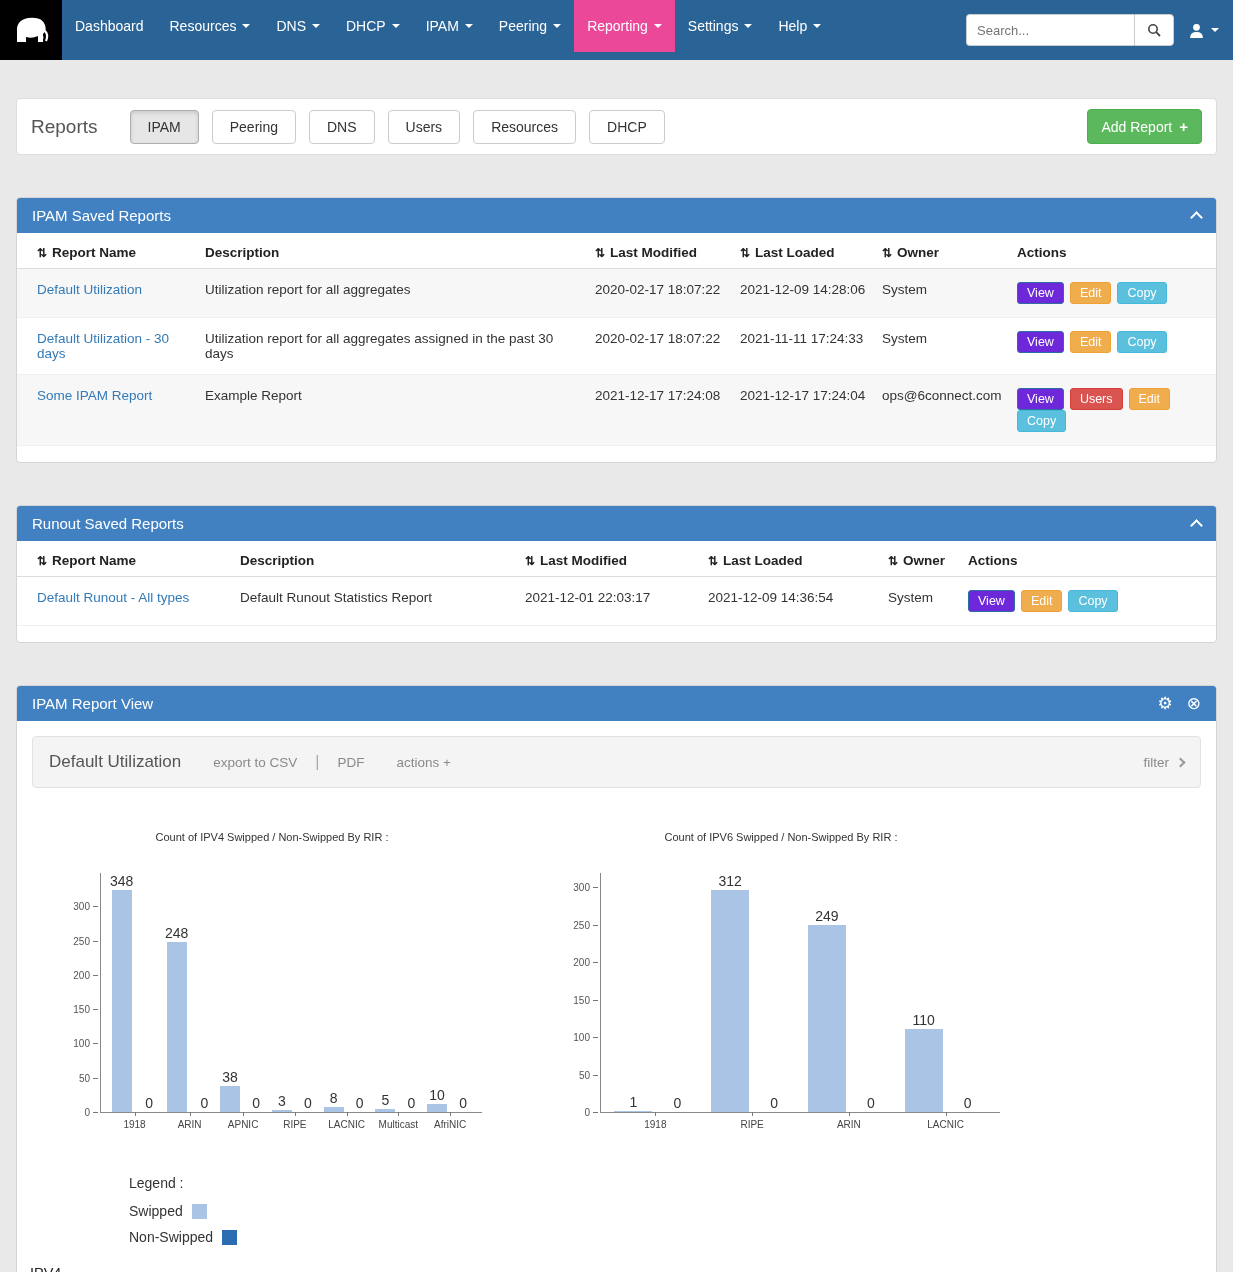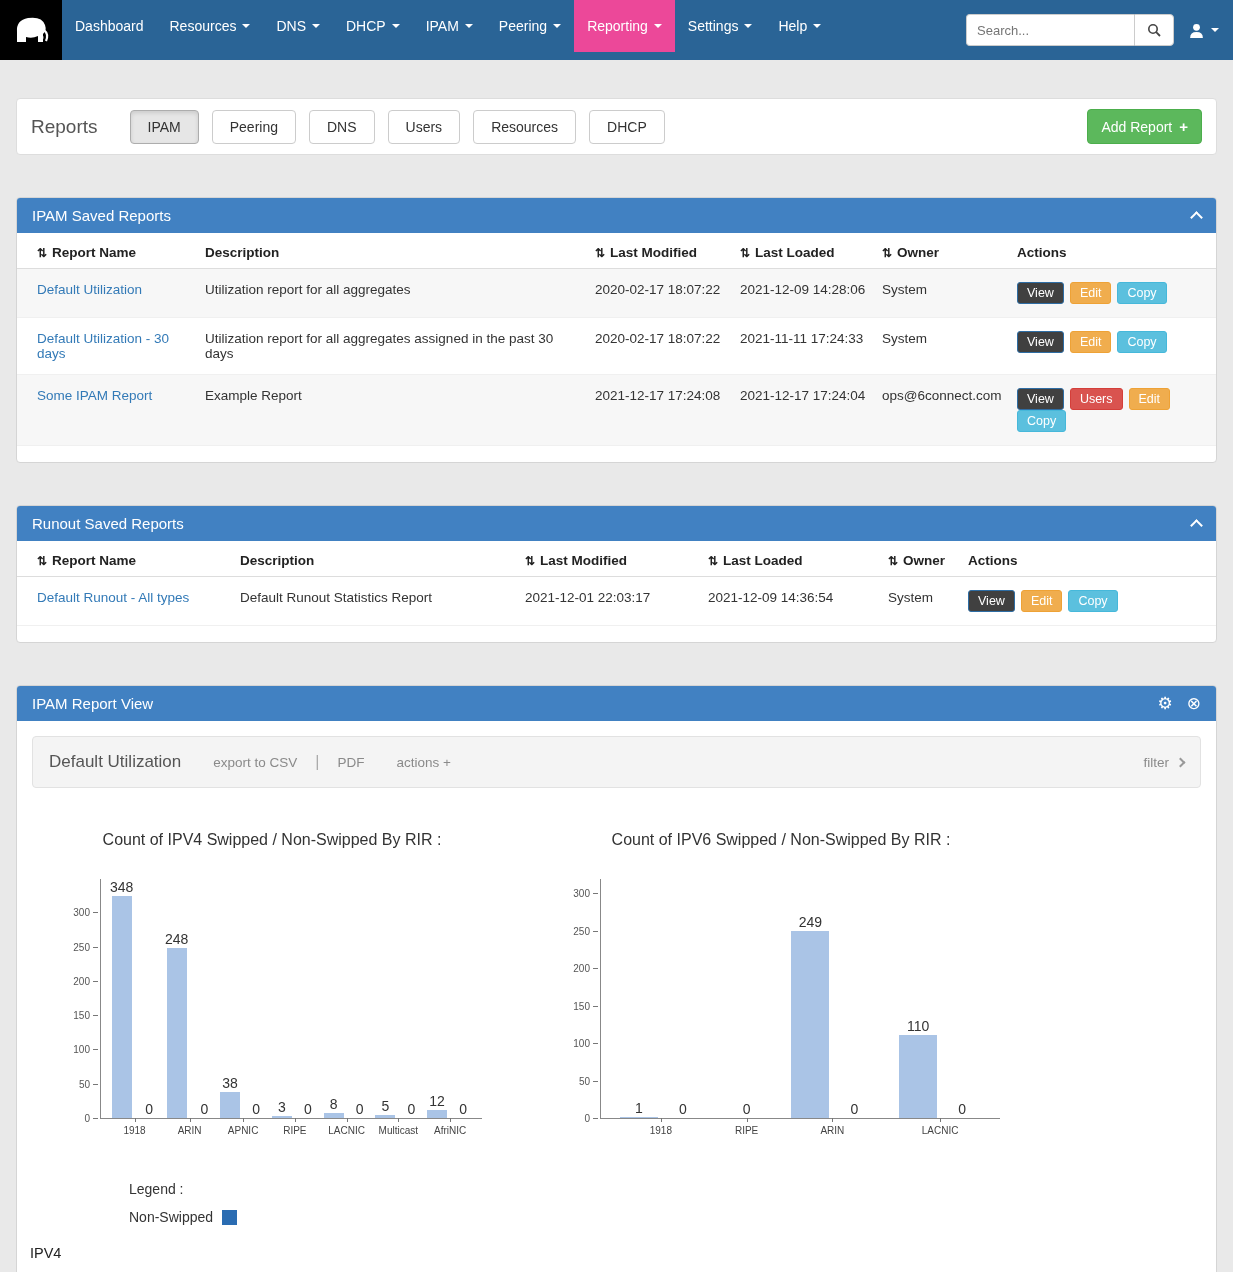--- a/index.html
+++ b/index.html
@@ -49,37 +49,37 @@
 .tbl-ipam th:nth-child(2){width:390px}
 .tbl-ipam th:nth-child(3){width:145px}
 .tbl-ipam th:nth-child(4){width:142px}
 .tbl-ipam th:nth-child(5){width:135px}
 .tbl-runout th:nth-child(1){width:215px}
 .tbl-runout th:nth-child(2){width:285px}
 .tbl-runout th:nth-child(3){width:183px}
 .tbl-runout th:nth-child(4){width:180px}
 .tbl-runout th:nth-child(5){width:80px}
 .btn{display:inline-block;padding:3px 9px;font-size:12.5px;color:#fff;border-radius:3px;margin-right:6px;cursor:pointer;border:1px solid transparent}
-.btn-view{background:#404040;border-color:#2e6da4}
+.btn-view{background:#6d28d9;border-color:#2e6da4}
 .btn-edit{background:#f0ad4e;border-color:#eea236}
 .btn-copy{background:#5bc0de;border-color:#46b8da}
 .btn-delete{background:#d9534f;border-color:#d43f3a}
 
 
 .rv-toolbar{margin:15px;background:#f4f4f4;border:1px solid #e2e2e2;border-radius:4px;padding:15px 16px;display:flex;align-items:center}
 .rv-title{font-size:17px;color:#555;margin-right:32px}
 .rv-link{font-size:13.5px;color:#8a8a8a;margin-right:18px;cursor:pointer;text-decoration:none}
 .sep{color:#aaa;margin-right:18px}
 .sep::before{content:"|"}
 .rv-filter{margin-left:auto;color:#8a8a8a;font-size:13.5px;display:flex;align-items:center;cursor:pointer}
 .chev-right{width:7px;height:7px;border-top:2px solid #999;border-right:2px solid #999;transform:rotate(45deg);margin-left:8px}
 
 
 .charts-row{display:flex;gap:80px;padding:28px 20px 0 45px}
-.chart-title{font-size:16px;color:#333;text-align:center;margin-bottom:30px}
+.chart-title{font-size:11px;color:#333;text-align:center;margin-bottom:30px}
 .chart-area{display:flex}
 .y-axis{position:relative;width:38px;height:240px;flex:0 0 auto}
 .y-tick{position:absolute;right:2px;font-size:10px;color:#555;white-space:nowrap}
 .y-tick::after{content:"";display:inline-block;width:5px;height:1px;background:#777;margin-left:3px;vertical-align:3px}
 .plot{position:relative;height:240px;border-left:1px solid #888;border-bottom:1px solid #888;display:flex;justify-content:space-around;align-items:flex-end;padding:0 6px}
 .chart0 .plot{width:382px}
 .chart1 .plot{width:400px}
 .bar-group{display:flex;align-items:flex-end;gap:6px;position:relative;height:100%}
 .bar-group::after{content:"";position:absolute;top:100%;left:50%;width:1px;height:4px;background:#777}
 .bar-wrap{display:flex;flex-direction:column;justify-content:flex-end;align-items:center;height:100%}
@@ -350,21 +350,21 @@
                       <div class="bar" style="height: 3px; background: rgb(170, 196, 230);"></div>
                     </div>
                     <div class="bar-wrap">
                       <div class="bar-val">0</div>
                       <div class="bar" style="height: 0px; background: rgb(42, 108, 178);"></div>
                     </div>
                     <div class="x-label">Multicast</div>
                   </div>
                   <div class="bar-group">
                     <div class="bar-wrap">
-                      <div class="bar-val">12</div>
+                      <div class="bar-val">10</div>
                       <div class="bar" style="height: 8px; background: rgb(170, 196, 230);"></div>
                     </div>
                     <div class="bar-wrap">
                       <div class="bar-val">0</div>
                       <div class="bar" style="height: 0px; background: rgb(42, 108, 178);"></div>
                     </div>
                     <div class="x-label">AfriNIC</div>
                   </div>
                 </div>
               </div>
@@ -388,20 +388,24 @@
                       <div class="bar" style="height: 1px; background: rgb(170, 196, 230);"></div>
                     </div>
                     <div class="bar-wrap">
                       <div class="bar-val">0</div>
                       <div class="bar" style="height: 0px; background: rgb(42, 108, 178);"></div>
                     </div>
                     <div class="x-label">1918</div>
                   </div>
                   <div class="bar-group">
                     <div class="bar-wrap">
+                      <div class="bar-val">312</div>
+                      <div class="bar" style="height: 234px; background: rgb(170, 196, 230);"></div>
+                    </div>
+                    <div class="bar-wrap">
                       <div class="bar-val">0</div>
                       <div class="bar" style="height: 0px; background: rgb(42, 108, 178);"></div>
                     </div>
                     <div class="x-label">RIPE</div>
                   </div>
                   <div class="bar-group">
                     <div class="bar-wrap">
                       <div class="bar-val">249</div>
                       <div class="bar" style="height: 187px; background: rgb(170, 196, 230);"></div>
                     </div>
@@ -423,20 +427,24 @@
                     <div class="x-label">LACNIC</div>
                   </div>
                 </div>
               </div>
           </div>
         </div>
 
         <div class="legend">
           <div class="legend-title">Legend :</div>
           <div id="legend-items">
+              <div class="legend-item">
+                <span>Swipped</span>
+                <span class="swatch" style="background: rgb(170, 196, 230);"></span>
+              </div>
               <div class="legend-item">
                 <span>Non-Swipped</span>
                 <span class="swatch" style="background: rgb(42, 108, 178);"></span>
               </div>
             </div>
         </div>
 
         <div class="ipv4-label">IPV4</div>
 
       </div>

